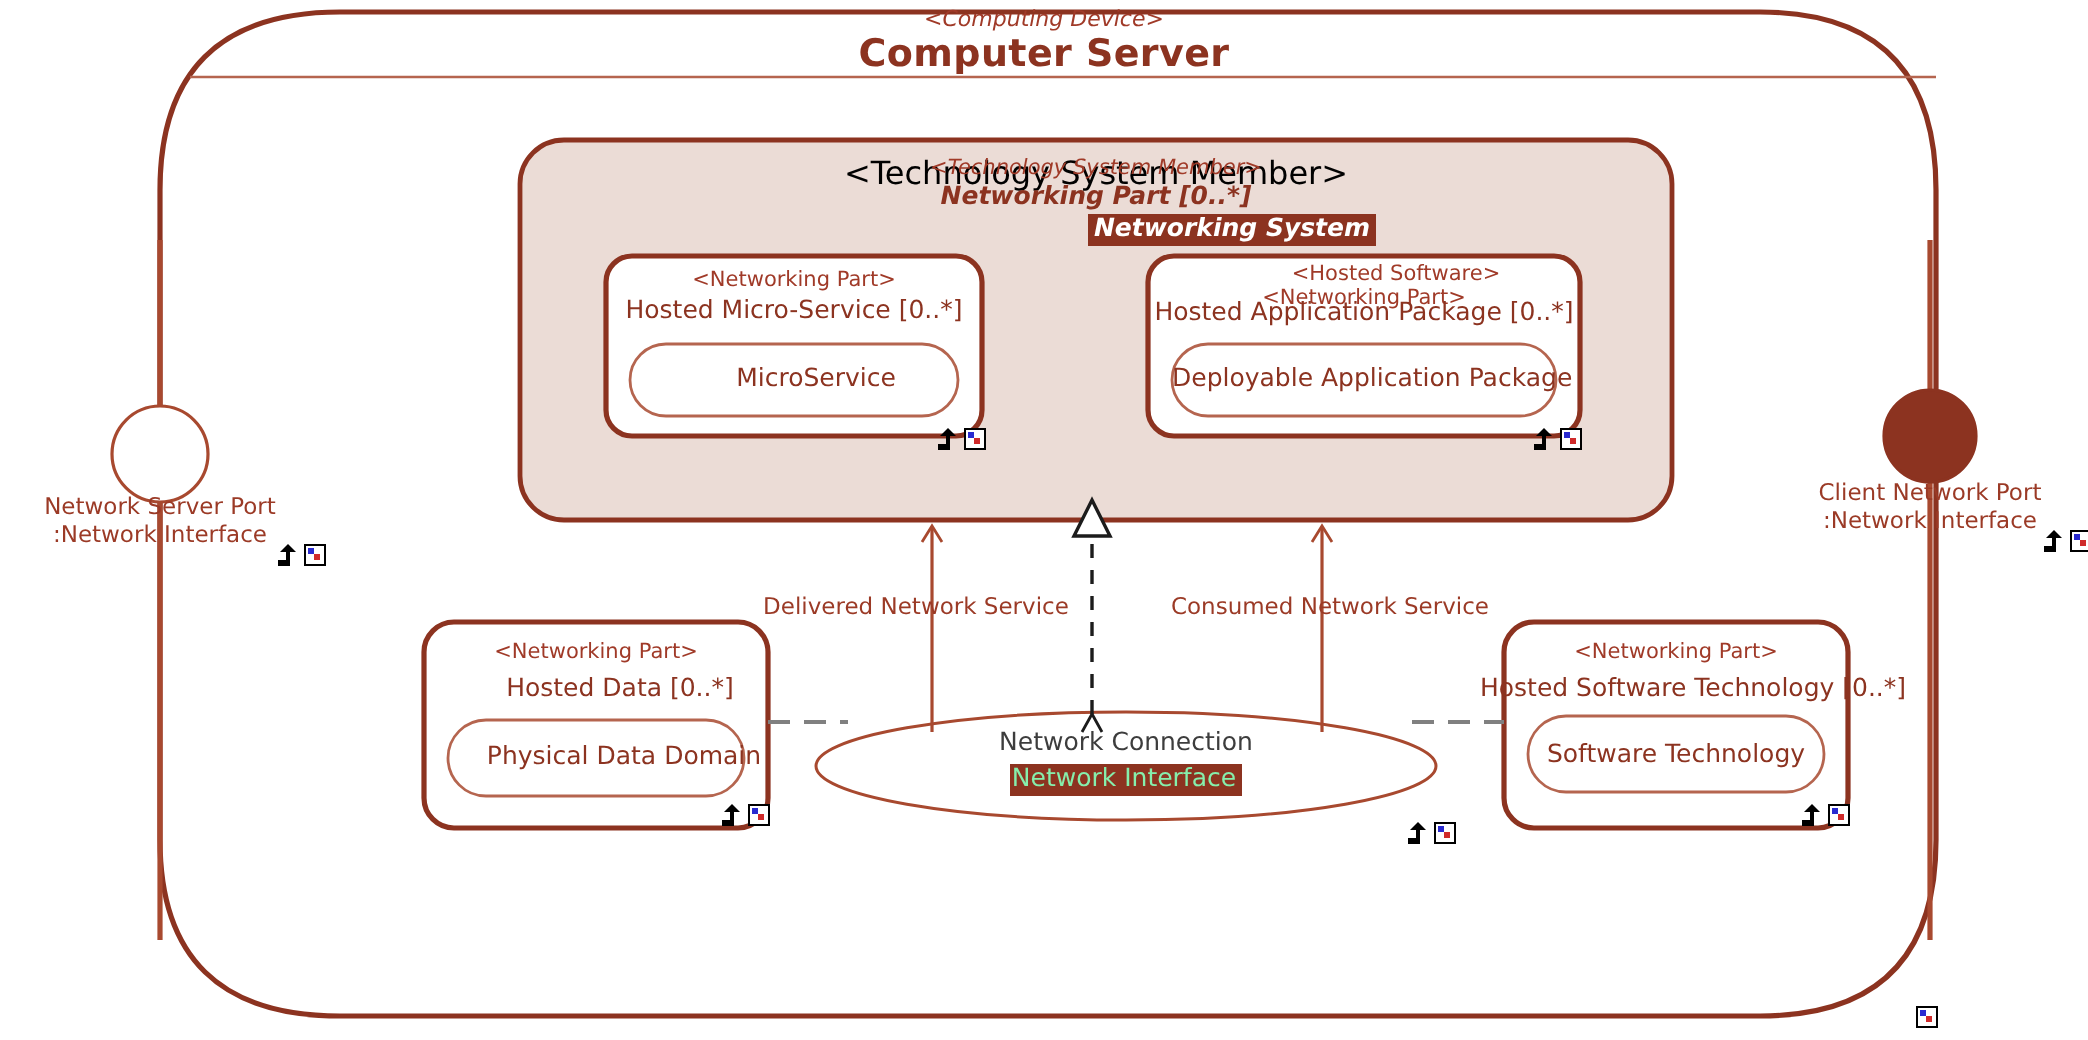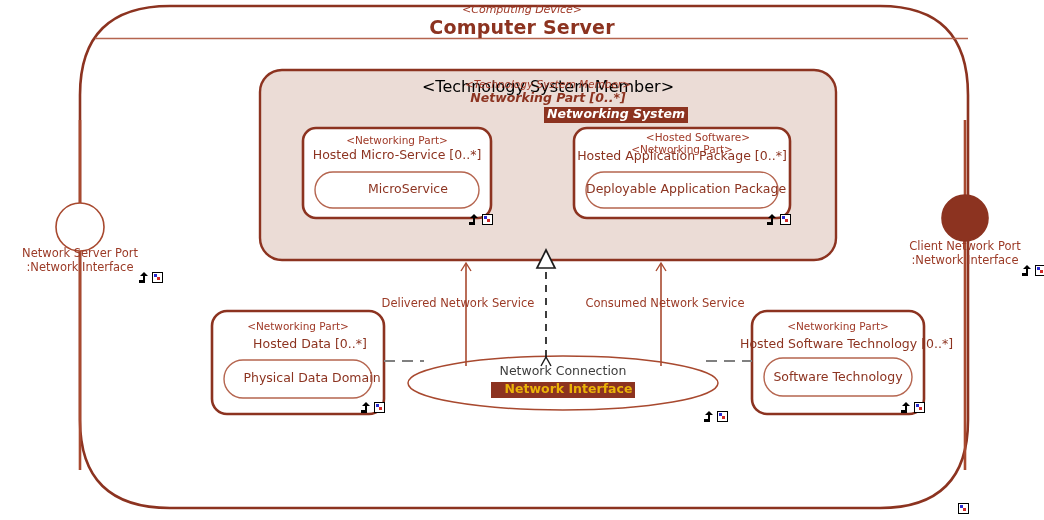--- a/index.html
+++ b/index.html
@@ -54,25 +54,25 @@
     color:#ffffff;
     padding:0px 3px 1px 3px;
     font-size:12.5px;
     font-style:italic;
     font-weight:bold;
     white-space:nowrap;
   }
   .chip-plain{
     display:inline-block;
     background:#8c3320;
-    color:#eab308;
-    padding:0px 3px 1px 14px;
+    color:#86efac;
+    padding:0px 3px 1px 1px;
     font-size:12.5px;
     font-style:normal;
-    font-weight:bold;
+    font-weight:normal;
     white-space:nowrap;
   }
 
   .inner-name{
     font-size:12.5px;
     color:#8c3320;
     white-space:nowrap;
   }
 
   .port-lbl{

